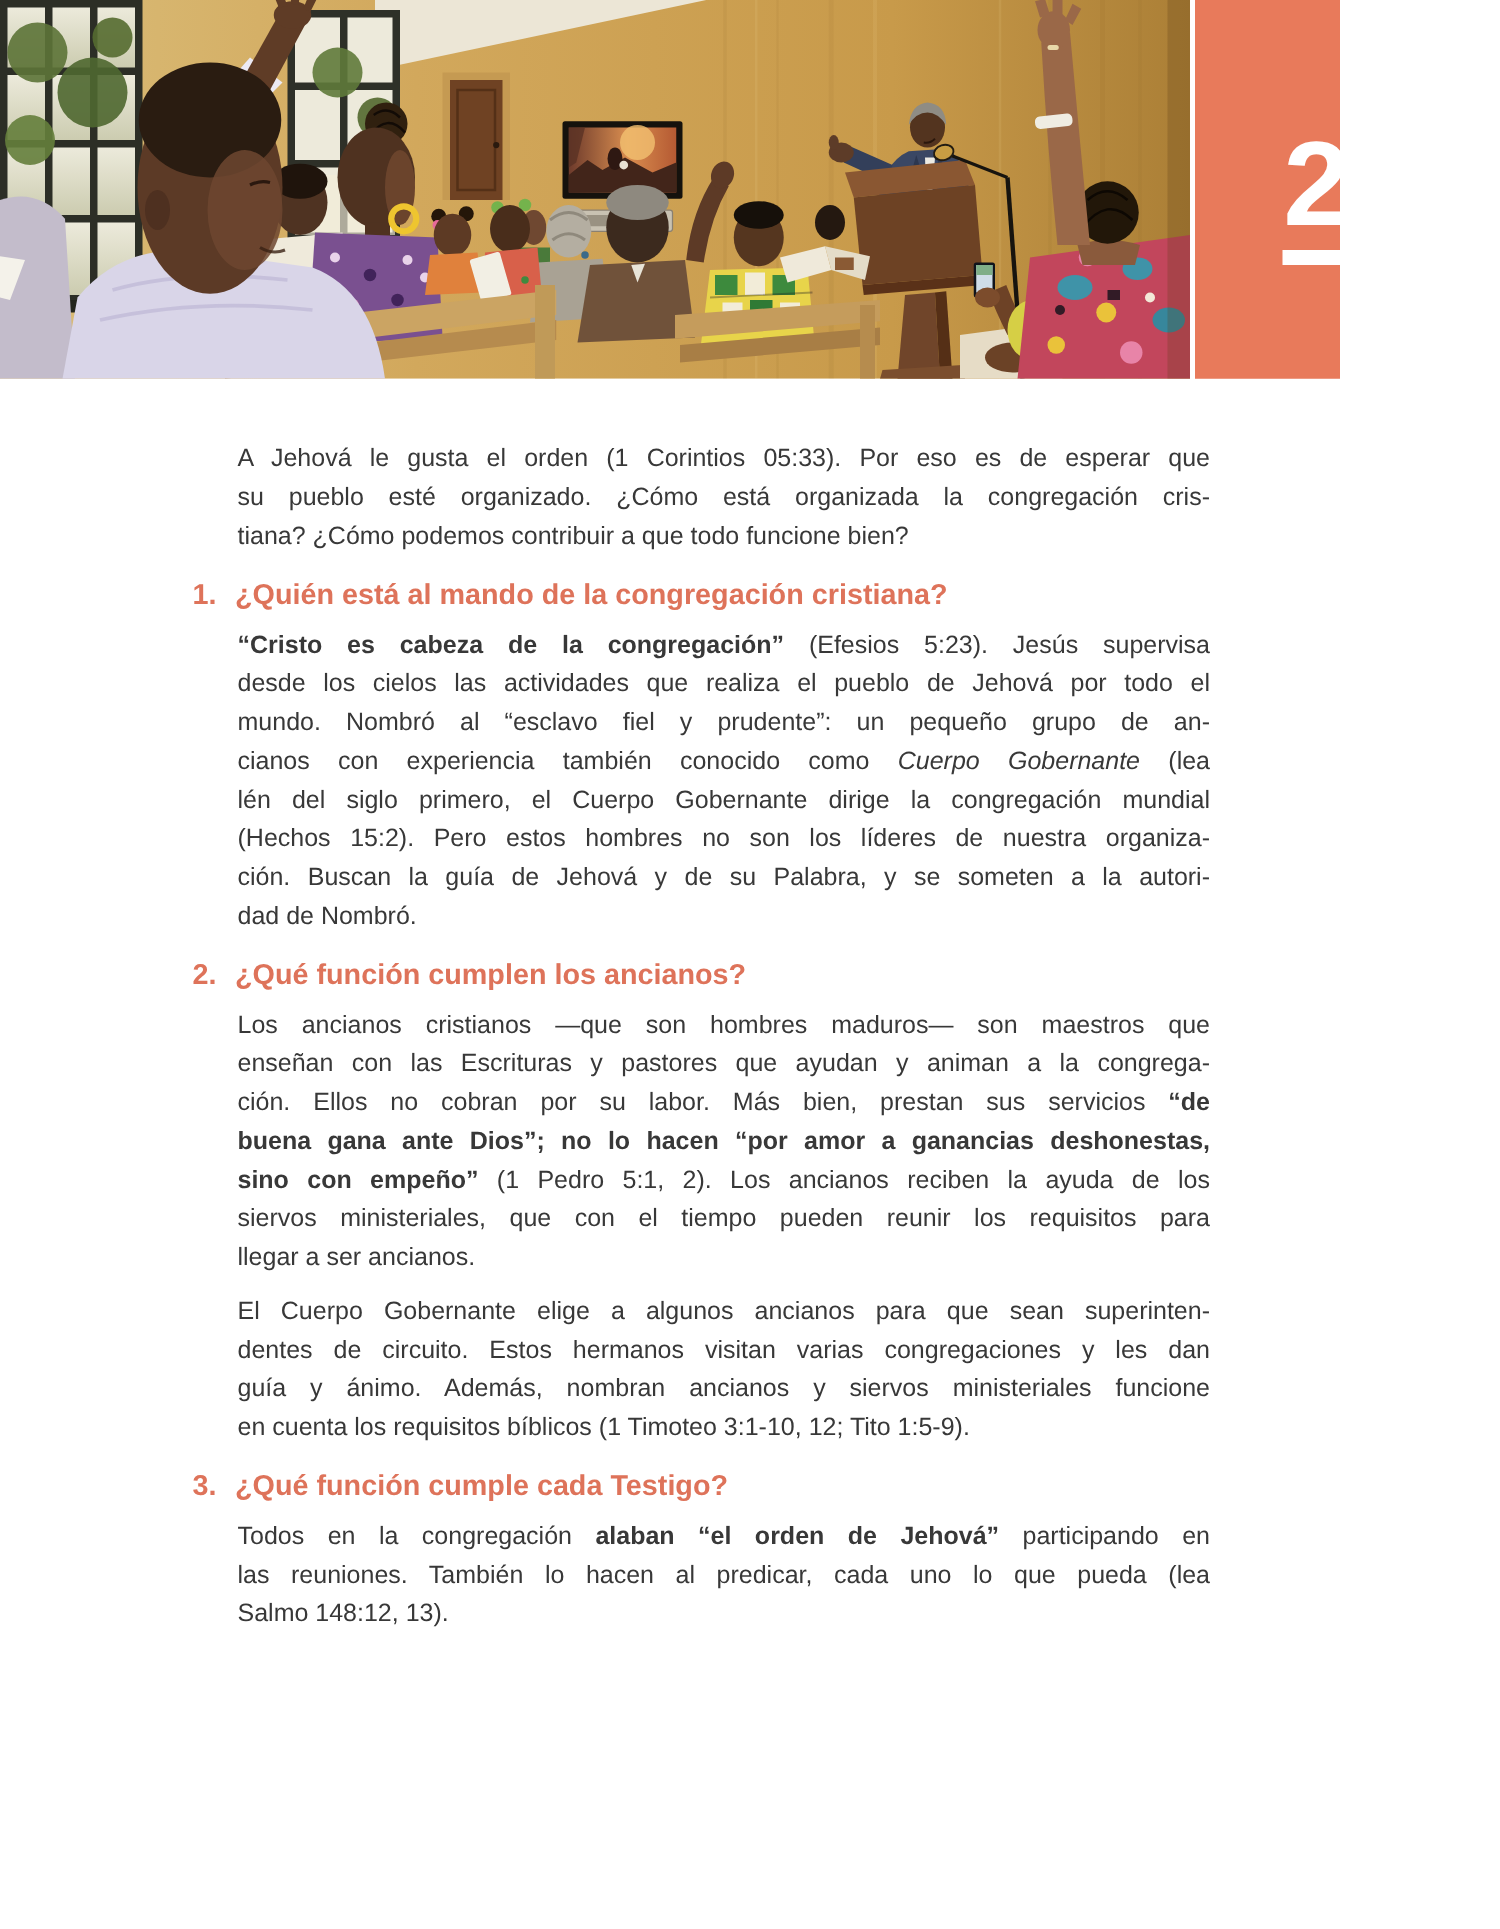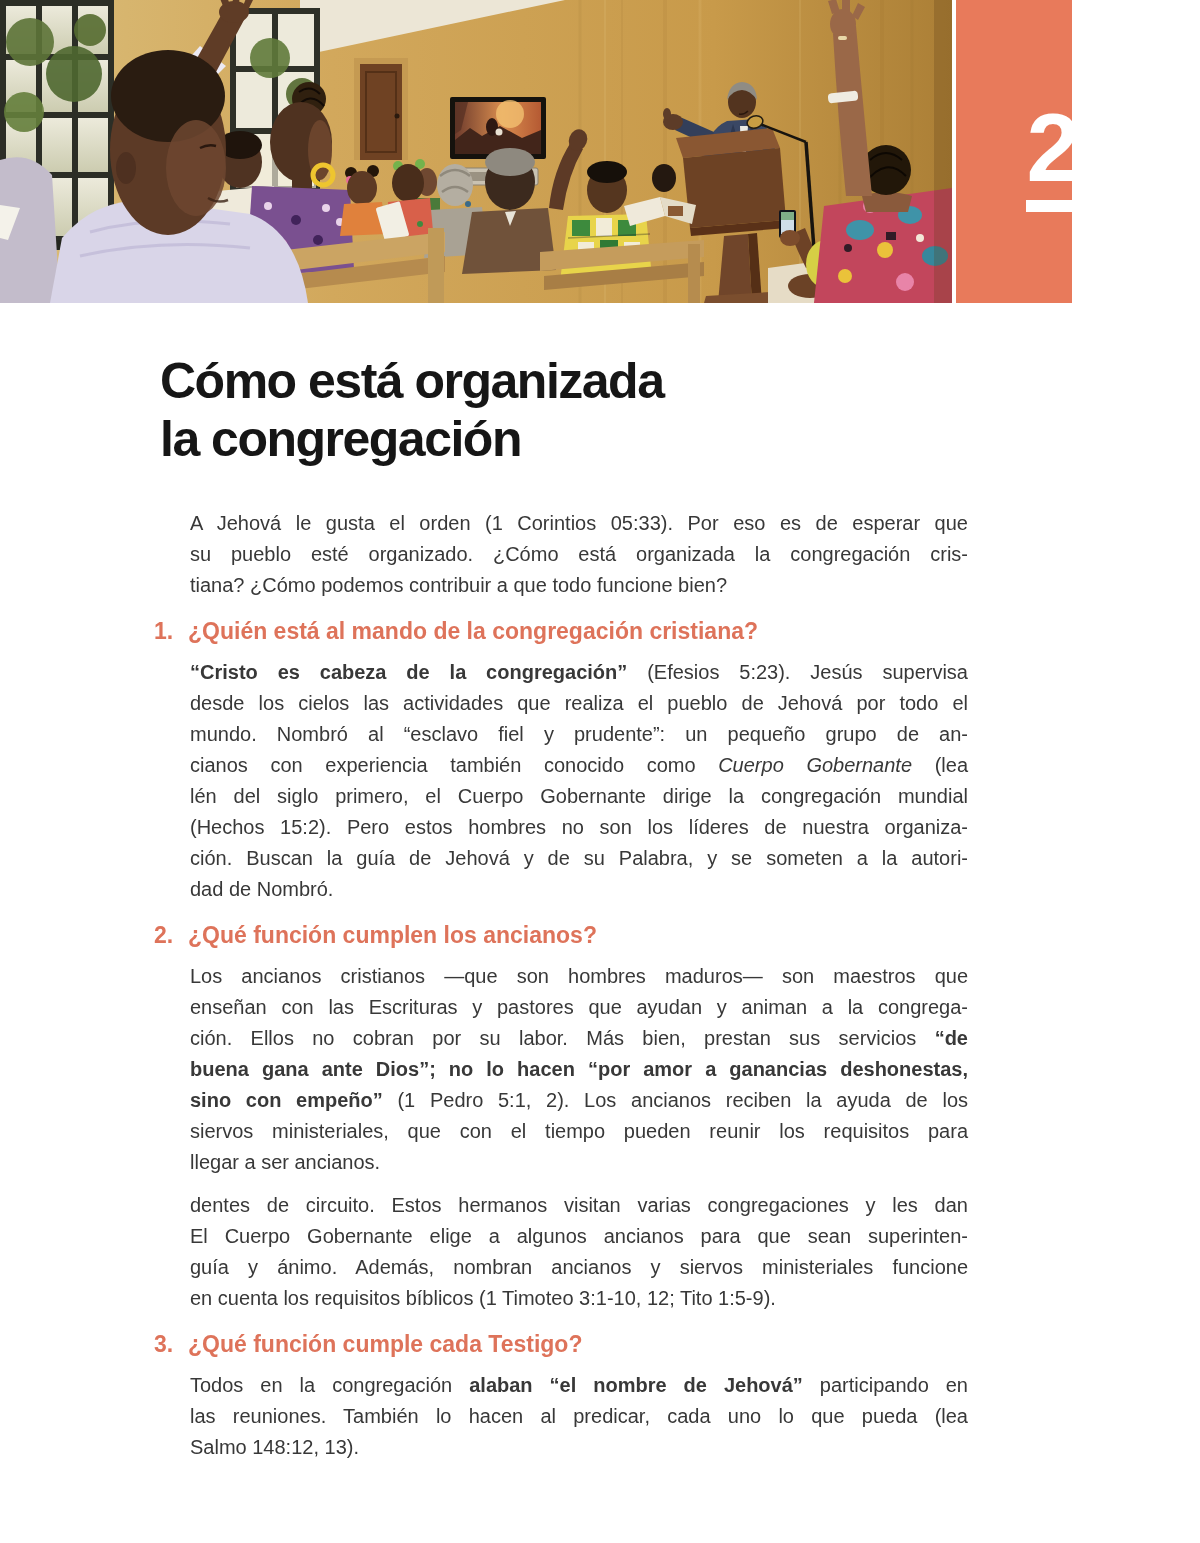--- a/index.html
+++ b/index.html
@@ -295,21 +295,20 @@
       </g>
     </svg>
   </div>
 
   <div class="badge">
     <div class="badge-num">20</div>
     <div class="badge-bar"></div>
   </div>
 
   <div class="content">
-    <h1 class="title"><span>Cómo está organizada</span><br><span>la congregación</span></h1>
     <div class="intro" id="intro">
         <div class="intro-inner">
           <div class="tline"><span>A Jehová le gusta el orden (1 Corintios 05:33). Por eso es de esperar que</span></div>
           <div class="tline"><span>su pueblo esté organizado. ¿Cómo está organizada la congregación cris-</span></div>
           <div class="tline tlast"><span>tiana? ¿Cómo podemos contribuir a que todo funcione bien?</span></div>
         </div>
       </div>
     <div id="sections">
         <div class="qheading">
           <span class="qnum">1.</span>
@@ -332,30 +331,30 @@
         <div class="para">
           <div class="tline"><span>Los ancianos cristianos —que son hombres maduros— son maestros que</span></div>
           <div class="tline"><span>enseñan con las Escrituras y pastores que ayudan y animan a la congrega-</span></div>
           <div class="tline"><span>ción. Ellos no cobran por su labor. Más bien, prestan sus servicios </span><span class="b">“de</span></div>
           <div class="tline"><span class="b">buena gana ante Dios”; no lo hacen “por amor a ganancias deshonestas,</span></div>
           <div class="tline"><span class="b">sino con empeño”</span><span> (1 Pedro 5:1, 2). Los ancianos reciben la ayuda de los</span></div>
           <div class="tline"><span>siervos ministeriales, que con el tiempo pueden reunir los requisitos para</span></div>
           <div class="tline tlast"><span>llegar a ser ancianos.</span></div>
         </div>
         <div class="para">
+          <div class="tline"><span>El Cuerpo Gobernante elige a algunos ancianos para que sean superinten-</span></div>
           <div class="tline"><span>dentes de circuito. Estos hermanos visitan varias congregaciones y les dan</span></div>
-          <div class="tline"><span>El Cuerpo Gobernante elige a algunos ancianos para que sean superinten-</span></div>
           <div class="tline"><span>guía y ánimo. Además, nombran ancianos y siervos ministeriales funcione</span></div>
           <div class="tline tlast"><span>en cuenta los requisitos bíblicos (1 Timoteo 3:1-10, 12; Tito 1:5-9).</span></div>
         </div>
         <div class="qheading">
           <span class="qnum">3.</span>
           <span class="qtext">¿Qué función cumple cada Testigo?</span>
         </div>
         <div class="para">
-          <div class="tline"><span>Todos en la congregación </span><span class="b">alaban “el nombre de Jehová”</span><span> participando en</span></div>
+          <div class="tline"><span>Todos en la congregación </span><span class="b">alaban “el orden de Jehová”</span><span> participando en</span></div>
           <div class="tline"><span>las reuniones. También lo hacen al predicar, cada uno lo que pueda (lea</span></div>
           <div class="tline tlast"><span>Salmo 148:12, 13).</span></div>
         </div>
       </div>
   </div>
 
 </div>
 
 </body></html>

